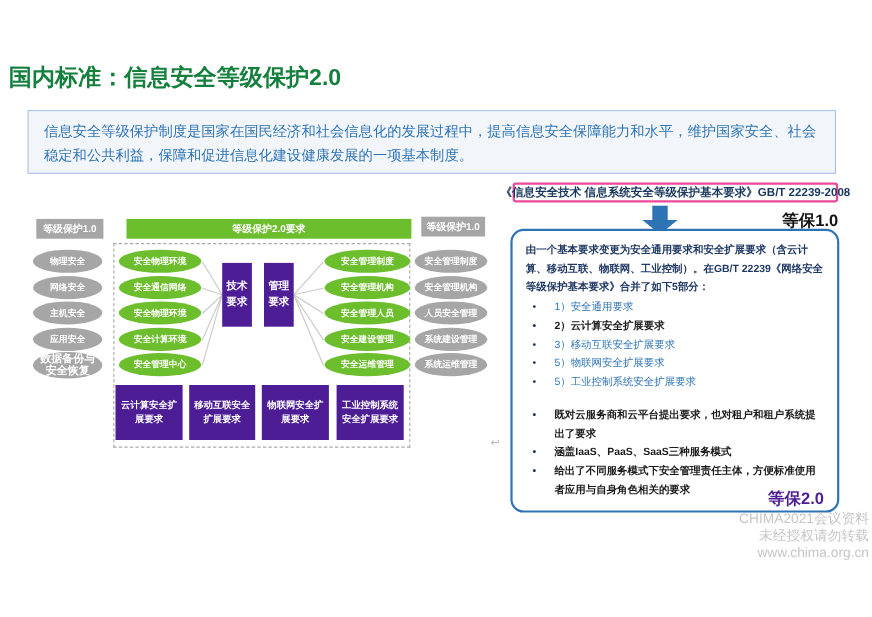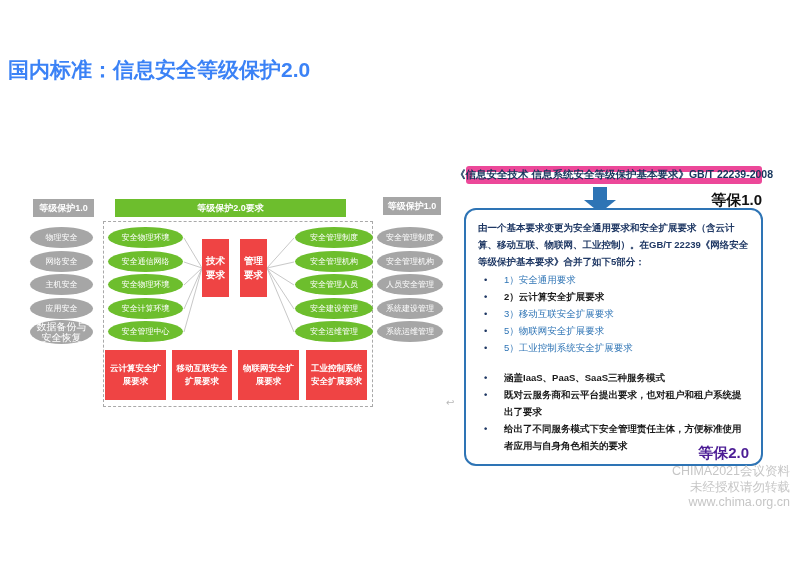--- a/index.html
+++ b/index.html
@@ -1,41 +1,41 @@
 <!DOCTYPE html>
 <html><head>
 <meta charset="utf-8">
 <style>
   html,body{margin:0;padding:0;background:#ffffff;}
   .slide{position:relative;width:793px;height:561px;background:#ffffff;overflow:hidden;
          font-family:"Liberation Sans","DejaVu Sans",sans-serif;}
   
-  .title{position:absolute;left:8px;top:56px;font-size:21px;font-weight:bold;color:#3b82f6;}
+  .title{position:absolute;left:8px;top:56px;font-size:21px;font-weight:bold;color:#15803d;}
   .intro-box{position:absolute;left:25px;top:100px;width:735px;height:58px;box-sizing:border-box;
              background:#f2f6fb;border:1px solid #a9c4e4;padding:8px 14px;
              font-size:13px;line-height:21px;color:#2e74b5;}
   
   .hdrbox{position:absolute;height:18px;display:flex;align-items:center;justify-content:center;
           color:#fff;font-size:9px;font-weight:bold;}
   .graybg{background:#a6a6a6;}
   .greenbg{background:#6dbe2d;}
   .dashed-rect{position:absolute;left:103px;top:221px;width:270px;height:186px;
                border:1px dashed #a9a9a9;box-sizing:border-box;}
   .ellipse{position:absolute;height:21px;border-radius:50%;color:#fff;display:flex;
            align-items:center;justify-content:center;text-align:center;
-           font-size:8px;font-weight:normal;line-height:1.15;padding:0 2px;box-sizing:border-box;}
+           font-size:8px;font-weight:bold;line-height:1.15;padding:0 2px;box-sizing:border-box;}
   .ellipse.small{font-size:10px;}
-  .kbox{position:absolute;background:#ef4444;color:#fff;display:flex;align-items:center;
+  .kbox{position:absolute;background:#4c1d95;color:#fff;display:flex;align-items:center;
         justify-content:center;text-align:center;font-size:9.5px;font-weight:bold;line-height:1.45;
         box-sizing:border-box;padding:2px;}
   .ext{font-size:8.5px;line-height:1.5;}
   .connector-svg{position:absolute;left:0;top:0;pointer-events:none;}
   
   .gbt-box{position:absolute;left:466px;top:166px;width:296px;height:18px;box-sizing:border-box;
-           background:#fff;border:6px solid #ec4899;border-radius:3px;display:flex;
+           background:#fff;border:2px solid #ec4899;border-radius:3px;display:flex;
            align-items:center;justify-content:center;font-size:10.5px;font-weight:bold;color:#17365d;
            white-space:nowrap;}
   .block-arrow{position:absolute;left:584px;top:187px;width:32px;height:26px;}
   .block-arrow .shaft{position:absolute;left:9px;top:0;width:14px;height:13px;background:#2e74b5;}
   .block-arrow .head{position:absolute;left:0;top:13px;width:0;height:0;
                      border-left:16px solid transparent;border-right:16px solid transparent;
                      border-top:13px solid #2e74b5;}
   .era-old{position:absolute;left:700px;top:191px;width:62px;text-align:right;
            font-size:15px;font-weight:bold;color:#111;}
   .panel{position:absolute;left:464px;top:208px;width:299px;height:258px;box-sizing:border-box;
@@ -54,23 +54,24 @@
              font-size:12.5px;line-height:15.5px;}
   .cursor-artifact{position:absolute;left:446px;top:397px;color:#b9b9b9;font-size:10px;}
 </style>
 </head>
 <body>
 
 <div class="slide">
 
   <div class="title">国内标准：信息安全等级保护2.0</div>
 
+  <div class="intro-box">信息安全等级保护制度是国家在国民经济和社会信息化的发展过程中，提高信息安全保障能力和水平，维护国家安全、社会稳定和公共利益，保障和促进信息化建设健康发展的一项基本制度。</div>
 
   <div class="hdrbox graybg" style="left:33px;top:199px;width:61px;">等级保护1.0</div>
-  <div class="hdrbox greenbg" style="left:115px;top:199px;width:231px;">等级保护2.0要求</div>
+  <div class="hdrbox greenbg" style="left:115px;top:199px;width:259px;">等级保护2.0要求</div>
   <div class="hdrbox graybg" style="left:383px;top:197px;width:58px;">等级保护1.0</div>
 
   <div class="dashed-rect"></div>
 
   <svg class="connector-svg" width="793" height="561">
     <g stroke="#c8c8c8" stroke-width="1">
       <line x1="202" y1="268" x2="184" y2="238"></line>
       <line x1="202" y1="268" x2="184" y2="262"></line>
       <line x1="202" y1="268" x2="184" y2="285"></line>
       <line x1="202" y1="268" x2="184" y2="309"></line>
@@ -127,22 +128,22 @@
   <div class="panel">
     <p class="panel-intro">由一个基本要求变更为安全通用要求和安全扩展要求（含云计算、移动互联、物联网、工业控制）。在GB/T 22239《网络安全等级保护基本要求》合并了如下5部分：</p>
     <ul class="plist">
       <li class="blue">1）安全通用要求</li>
       <li class="boldblk">2）云计算安全扩展要求</li>
       <li class="blue">3）移动互联安全扩展要求</li>
       <li class="blue">5）物联网安全扩展要求</li>
       <li class="blue">5）工业控制系统安全扩展要求</li>
     </ul>
     <ul class="plist notes">
+      <li>既对云服务商和云平台提出要求，也对租户和租户系统提出了要求</li>
       <li>涵盖IaaS、PaaS、SaaS三种服务模式</li>
-      <li>既对云服务商和云平台提出要求，也对租户和租户系统提出了要求</li>
       <li>给出了不同服务模式下安全管理责任主体，方便标准使用者应用与自身角色相关的要求</li>
     </ul>
     <div class="era-new">等保2.0</div>
   </div>
 
   <div class="cursor-artifact">↩</div>
 
   <div class="watermark">
     <div>CHIMA2021会议资料</div>
     <div>未经授权请勿转载</div>

